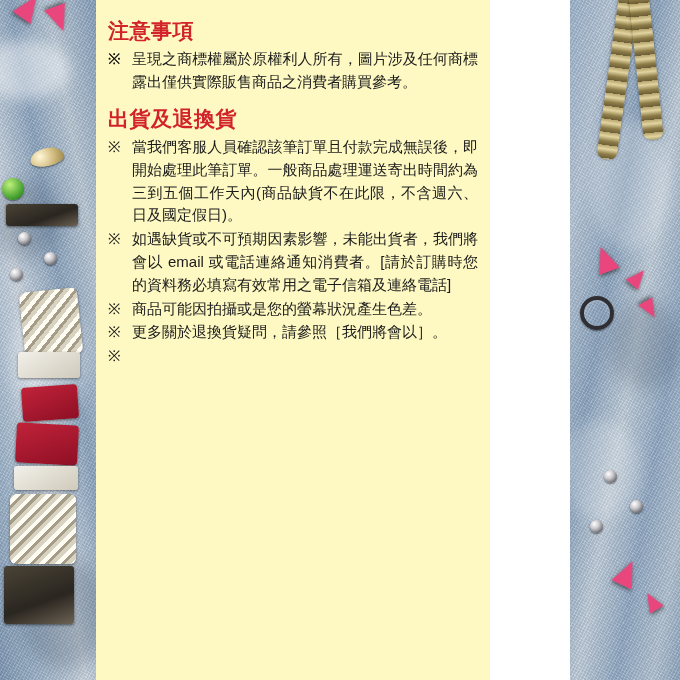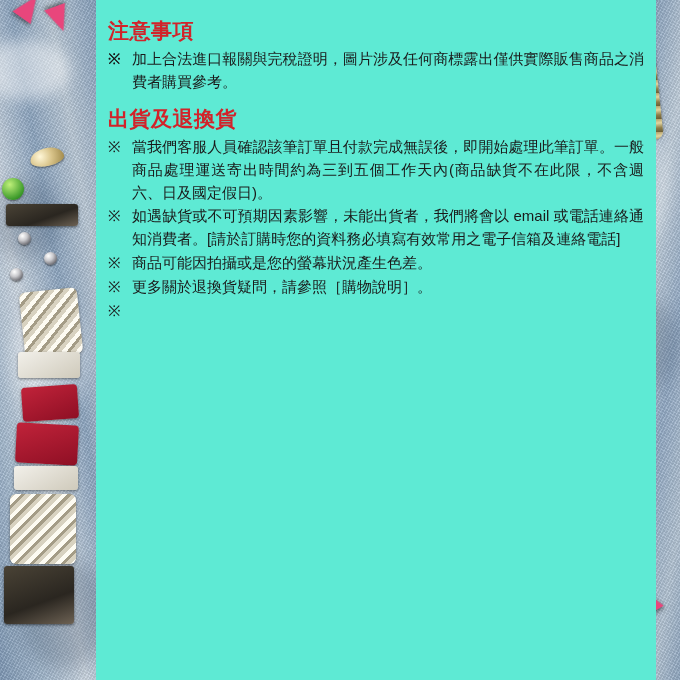--- a/index.html
+++ b/index.html
@@ -142,23 +142,23 @@
     border-radius: 50%;
     background: radial-gradient(circle at 35% 30%, #bff07a, #3c9a2a 70%, #1f5c17);
     box-shadow: 0 1px 2px rgba(0,0,0,.5);
   }
 
   
   #content {
     position: absolute;
     left: 96px;
     top: 0;
-    width: 560px;
-    height: 680px;
-    background: #5eead4;
+    width: 394px;
+    height: 680px;
+    background: #fef9c3;
     padding: 18px 12px 0 12px;
     box-sizing: border-box;
   }
 
   h2.section-title {
     margin: 0 0 4px 0;
     font-size: 21px;
     font-weight: bold;
     color: #d2232a;
     letter-spacing: .5px;
@@ -253,21 +253,21 @@
   <div id="content">
 
     <div class="section">
       <h2 class="section-title">注意事項</h2>
       <ul class="notes">
         <li>
           <span class="mark">※</span>
         </li>
         <li>
           <span class="mark">※</span>
-          <span>加上合法進口報關與完稅證明，圖片涉及任何商標露出僅供實際販售商品之消費者購買參考。</span>
+          <span>呈現之商標權屬於原權利人所有，圖片涉及任何商標露出僅供實際販售商品之消費者購買參考。</span>
         </li>
       </ul>
     </div>
 
     <div class="section">
       <h2 class="section-title">出貨及退換貨</h2>
       <ul class="notes">
         <li>
           <span class="mark">※</span>
           <span>當我們客服人員確認該筆訂單且付款完成無誤後，即開始處理此筆訂單。一般商品處理運送寄出時間約為三到五個工作天內(商品缺貨不在此限，不含週六、日及國定假日)。</span>
@@ -275,21 +275,21 @@
         <li>
           <span class="mark">※</span>
           <span>如遇缺貨或不可預期因素影響，未能出貨者，我們將會以 email 或電話連絡通知消費者。[請於訂購時您的資料務必填寫有效常用之電子信箱及連絡電話]</span>
         </li>
         <li>
           <span class="mark">※</span>
           <span>商品可能因拍攝或是您的螢幕狀況產生色差。</span>
         </li>
         <li>
           <span class="mark">※</span>
-          <span>更多關於退換貨疑問，請參照［購物說明］。</span>
+          <span>更多關於退換貨疑問，請參照［我們將會以］。</span>
         </li>
         <li>
           <span class="mark">※</span>
         </li>
       </ul>
     </div>
 
 
   </div>
 </div>

